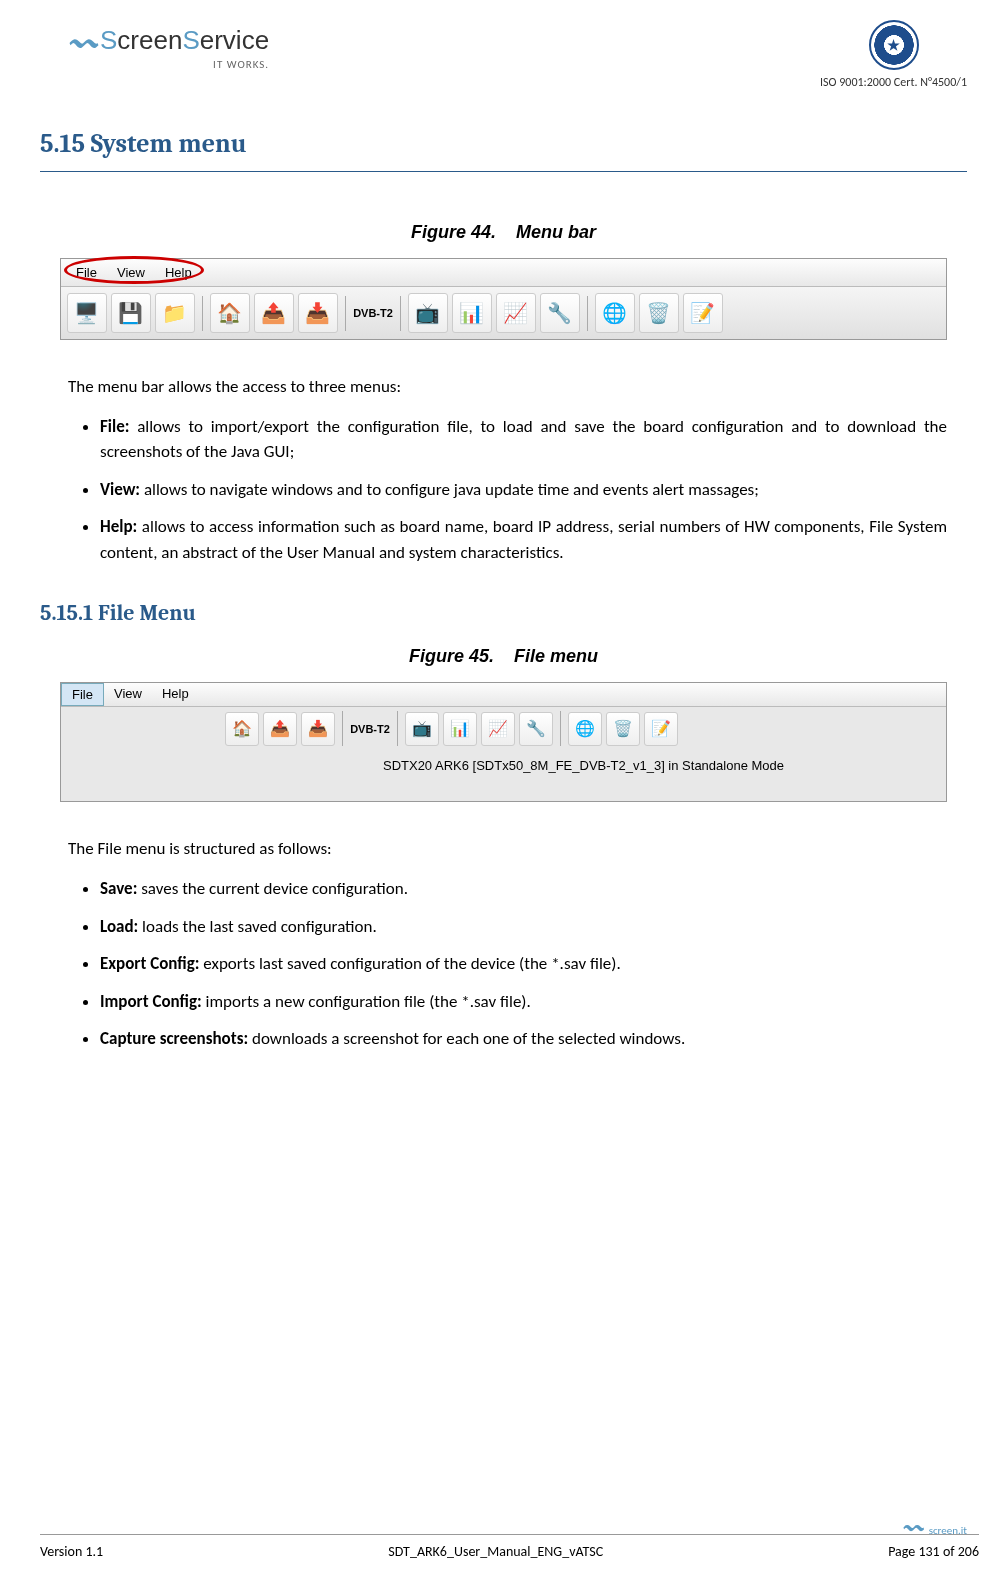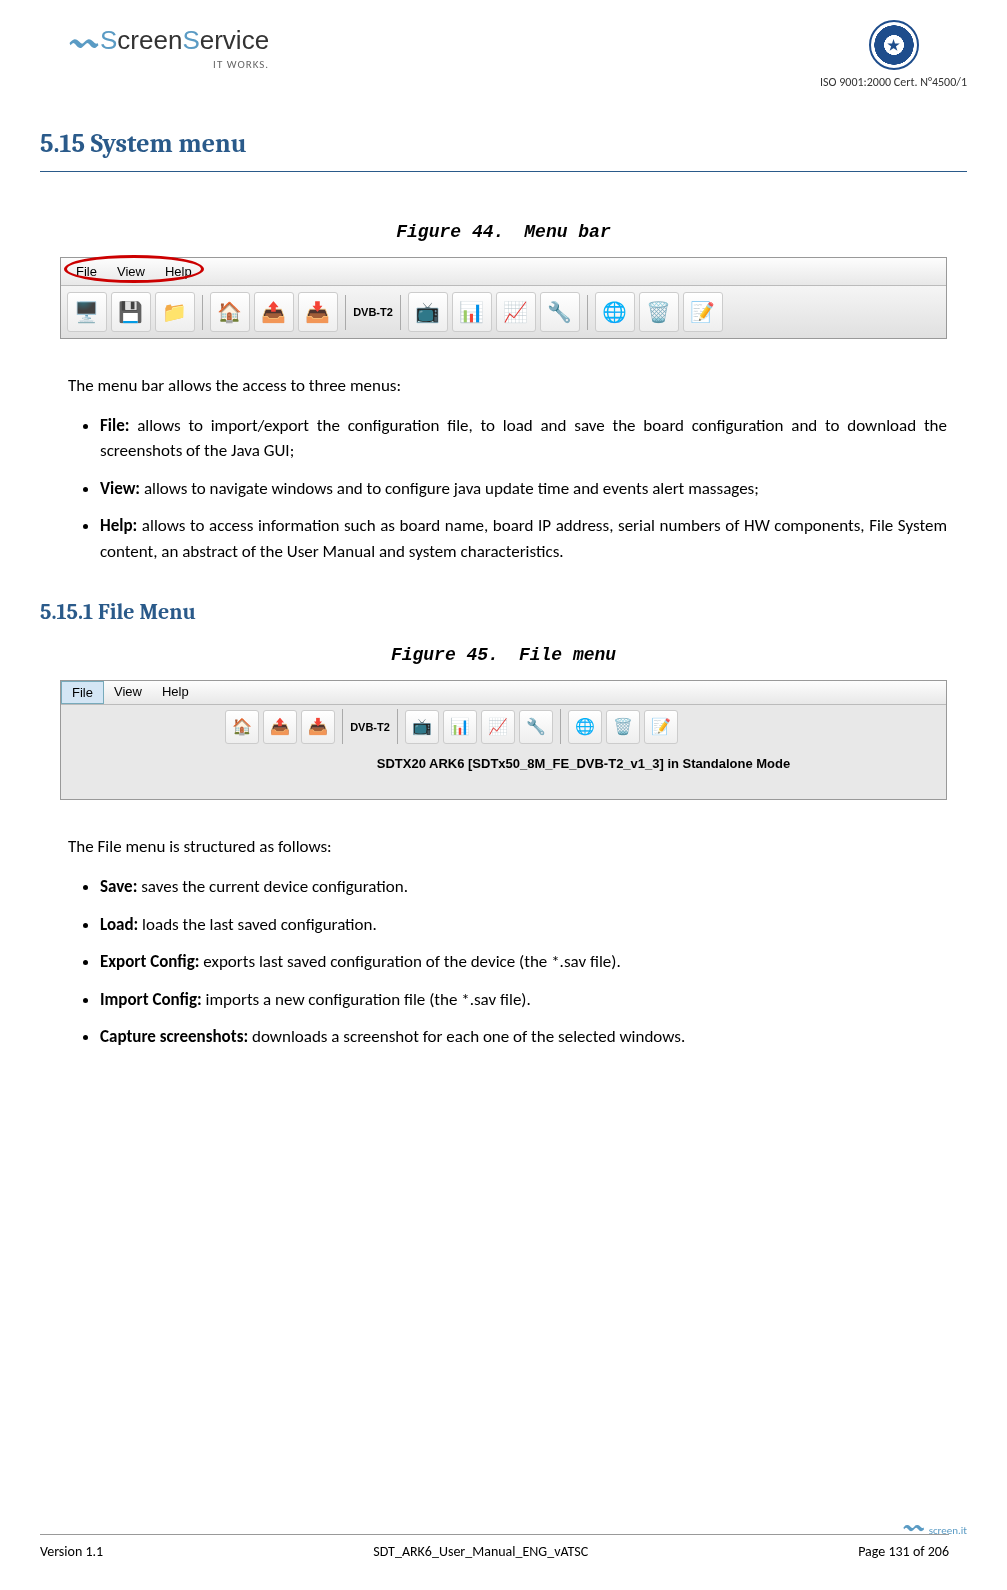--- a/index.html
+++ b/index.html
@@ -76,21 +76,21 @@
       font-size: 26px;
       font-family: Cambria, serif;
       border-bottom: 1px solid #2a5a8a;
       padding-bottom: 12px;
       margin-bottom: 50px;
     }
     .figure-caption {
       text-align: center;
       font-weight: bold;
       font-style: italic;
-      font-family: Liberation Mono, monospace;
+      font-family: Liberation Sans, sans-serif;
       font-size: 18px;
       margin-bottom: 15px;
     }
     .figure-caption .spacer { display: inline-block; width: 20px; }
     .screenshot-container {
       border: 1px solid #999;
       background: #f0f0f0;
       margin: 0 20px 35px 20px;
     }
     .menubar {
@@ -175,21 +175,21 @@
       min-width: 160px;
       z-index: 5;
     }
     .dropdown-item {
       padding: 3px 14px;
       cursor: default;
     }
     .title-bar-text {
       font-family: Tahoma, Arial, sans-serif;
       font-size: 13px;
-      font-weight: bold;
+      font-weight: normal;
       padding: 8px;
       background: #e8e8e8;
       text-align: center;
     }
     .screenshot2 {
       position: relative;
       border: 1px solid #999;
       margin: 0 20px 35px 20px;
       background: #e8e8e8;
     }
@@ -209,21 +209,21 @@
     }
     .ss2-toolbar-row .toolbar-icon {
       width: 34px;
       height: 34px;
       font-size: 16px;
     }
     .footer {
       position: absolute;
       bottom: 30px;
       left: 40px;
-      right: 58px;
+      right: 28px;
       border-top: 1px solid #999;
       padding-top: 8px;
       display: flex;
       justify-content: space-between;
       font-size: 14px;
     }
     .footer-logo {
       position: absolute;
       bottom: 50px;
       right: 40px;

